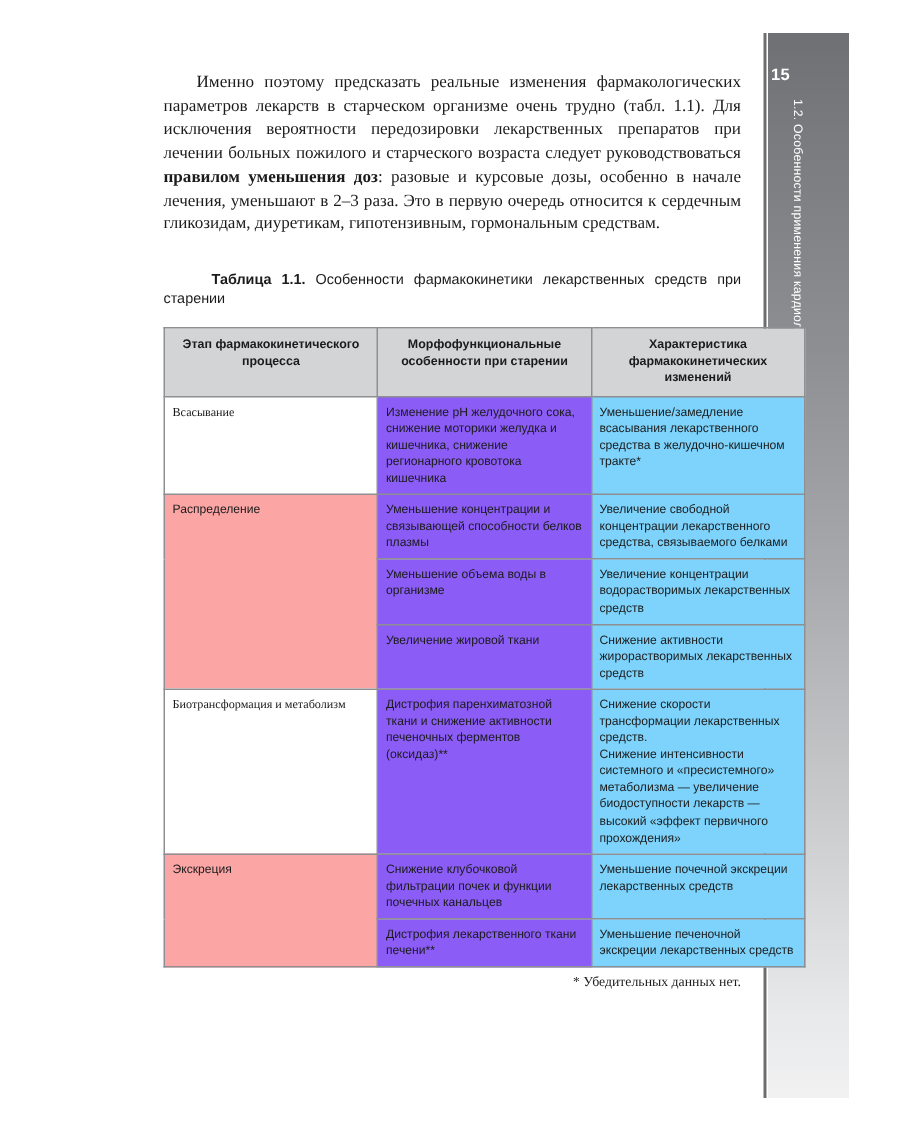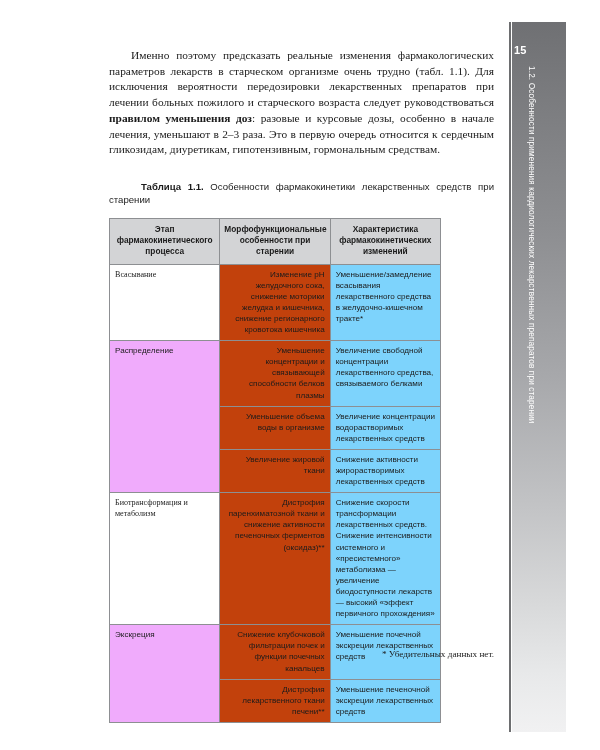--- a/index.html
+++ b/index.html
@@ -109,21 +109,21 @@
     color: #1b1b1b;
     text-align: justify;
   }
   #table-caption .cap-label { font-weight: bold; margin-left: 32px; }
 
   
   #table {
     position: absolute;
     left: 109px;
     top: 218px;
-    width: 332px;
+    width: 428px;
     border-collapse: collapse;
     table-layout: fixed;
     font-family: "Liberation Sans", sans-serif;
   }
   #table td, #table th {
     border: 1px solid #8d8f92;
     vertical-align: top;
     padding: 4px 5px 5px 5px;
     font-size: 8.1px;
     line-height: 11.1px;
@@ -134,23 +134,23 @@
     background: #d3d4d6;
     text-align: center;
     font-weight: bold;
     font-size: 8.3px;
     line-height: 11.2px;
     padding: 5px 4px 6px 4px;
   }
   #table td.stage {
     width: 120px;
   }
-  #table td.col2 { width: 122px; background: #c2410c; text-align: right; }
+  #table td.col2 { width: 122px; background: #8b5cf6; }
   #table td.col3 { width: 141px; background: #7dd3fc; }
-  #table td.shaded { background: #f0abfc; }
+  #table td.shaded { background: #fca5a5; }
   #table td.plain  { background: #ffffff; font-family: Liberation Serif, serif; }
 
   
   #footnotes {
     position: absolute;
     left: 109px;
     top: 648px;
     width: 385px;
     font-family: "Liberation Serif", serif;
     font-size: 9.2px;

